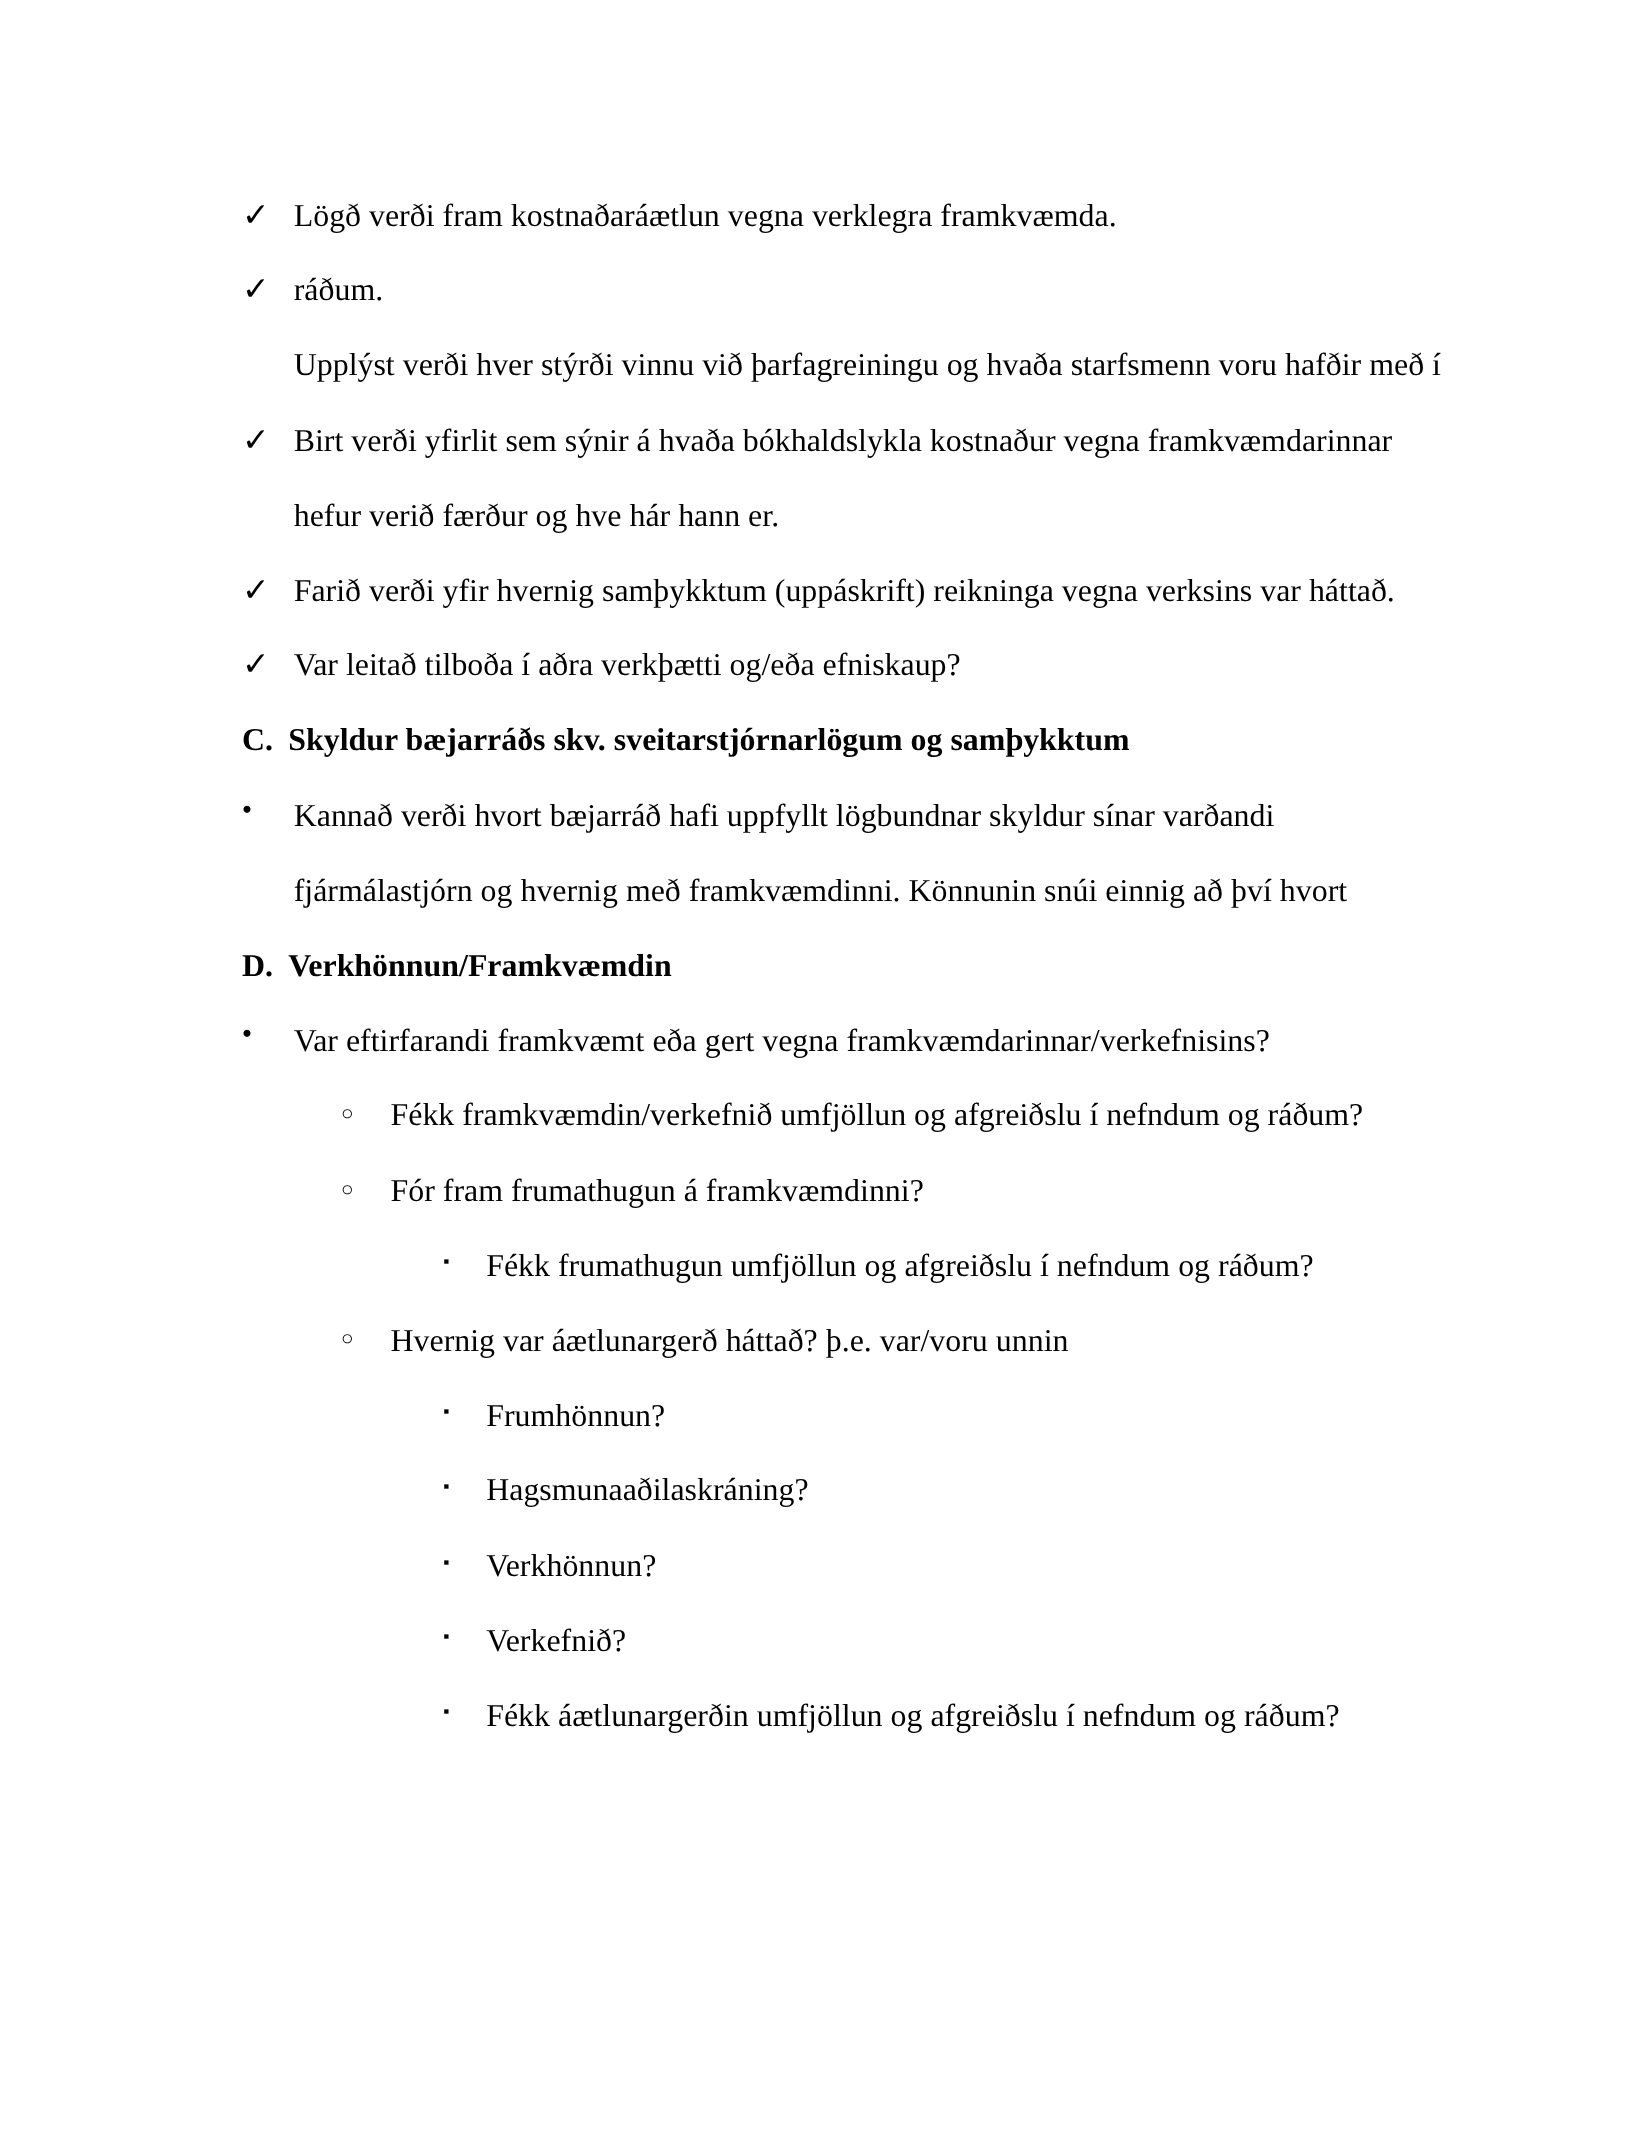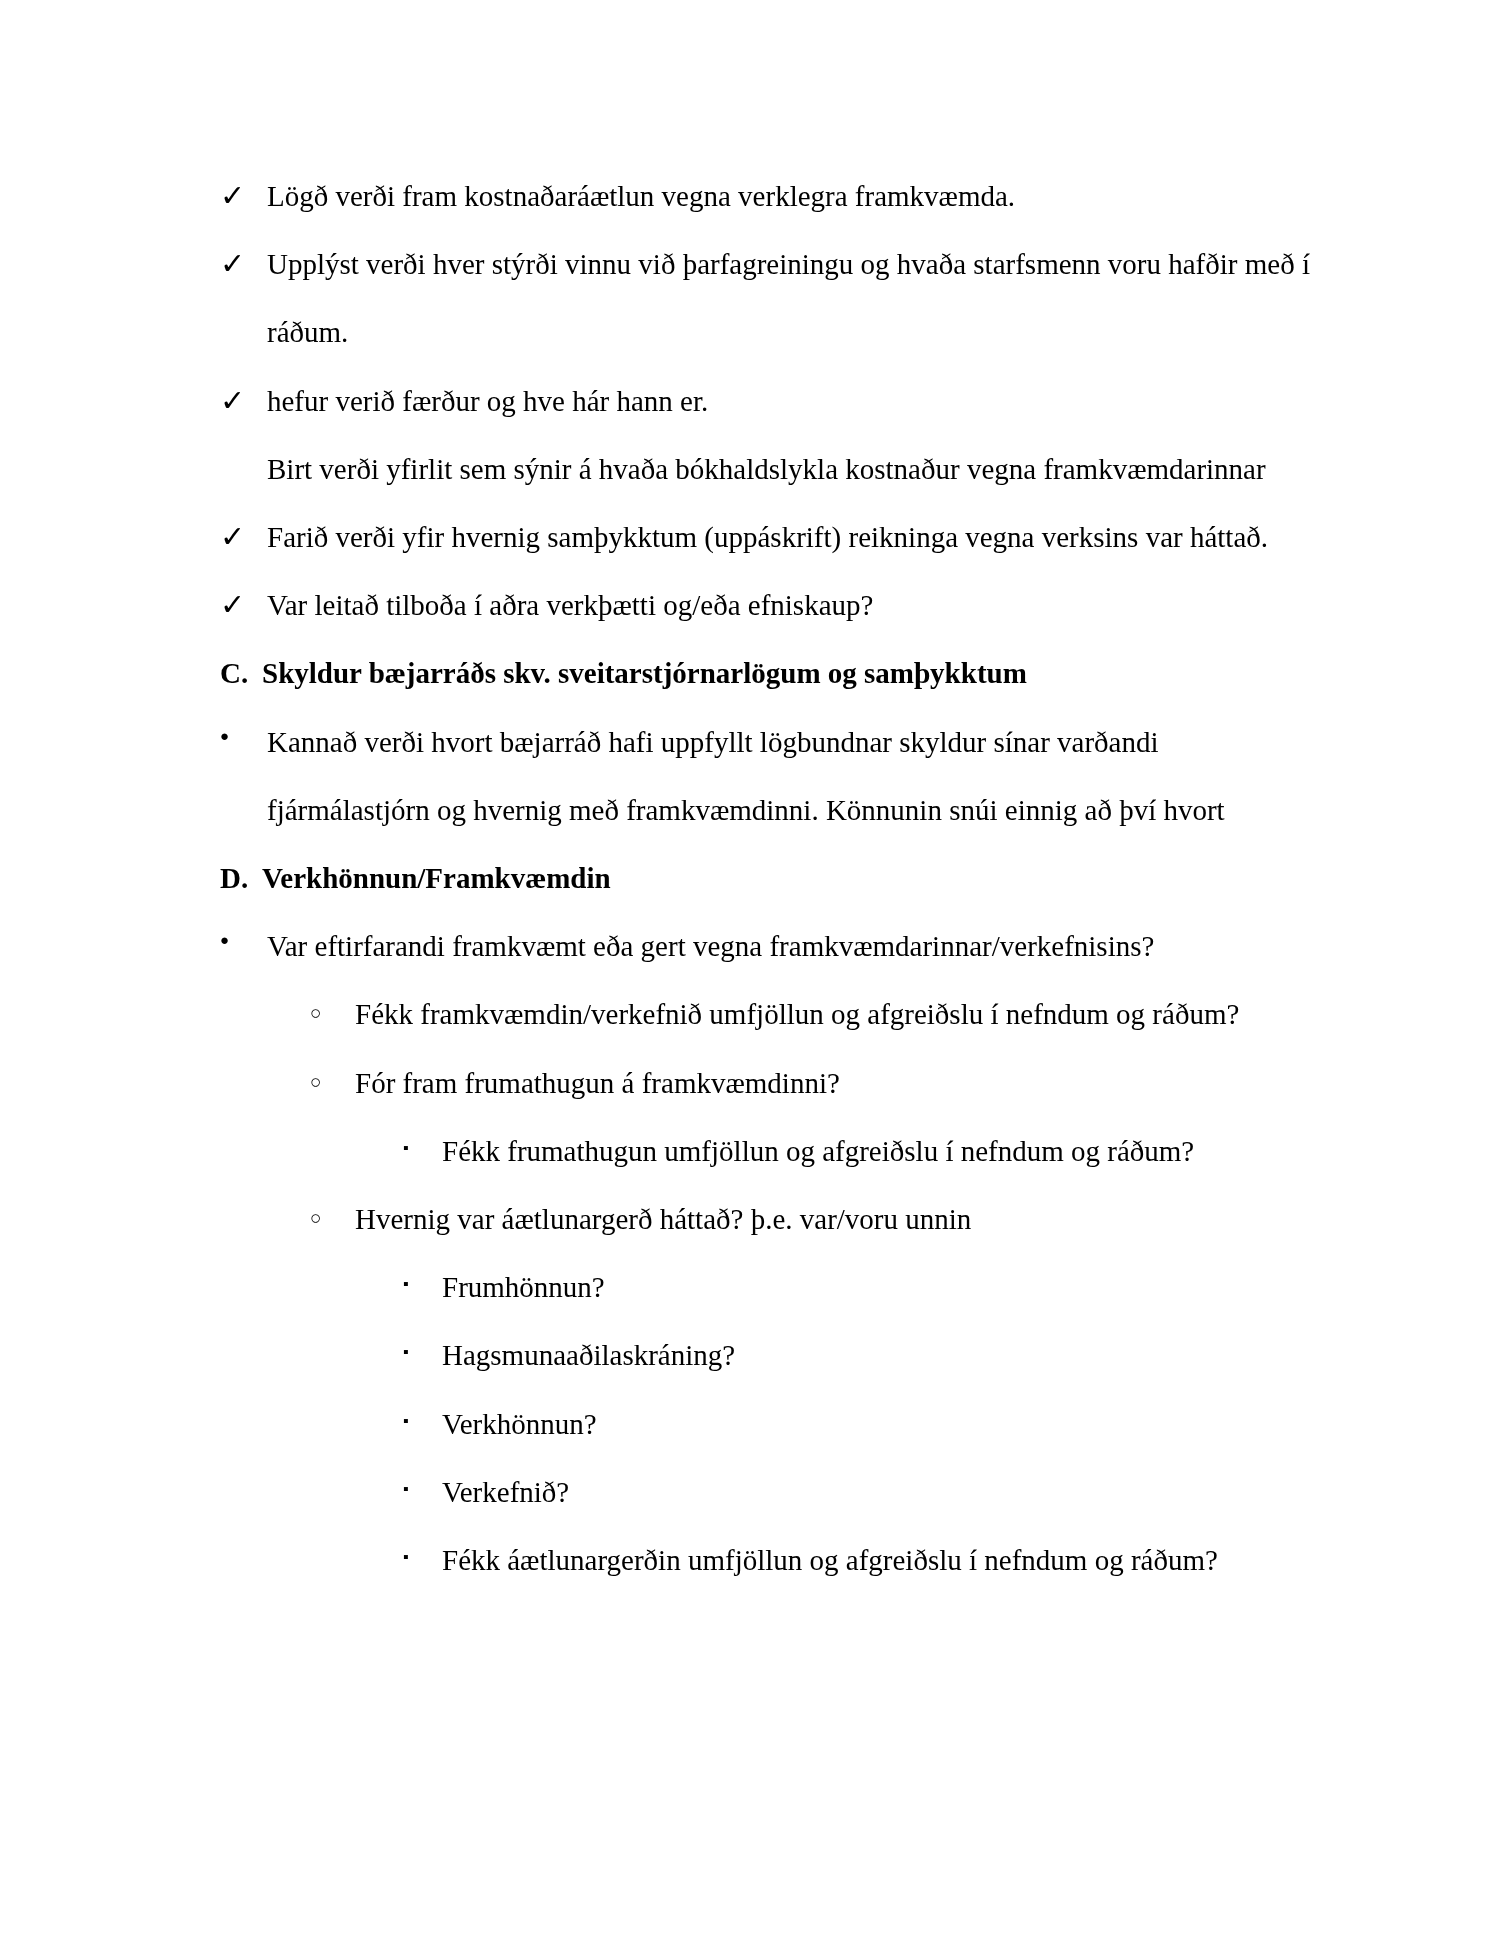--- a/index.html
+++ b/index.html
@@ -56,30 +56,30 @@
     <div class="li lv1">
       <span class="marker mk-check">✓</span>
       <div class="text">
         <div class="line">Lögð verði fram kostnaðaráætlun vegna verklegra framkvæmda.</div>
       </div>
     </div>
 
     <div class="li lv1">
       <span class="marker mk-check">✓</span>
       <div class="text">
+        <div class="line">ráðum.</div>
         <div class="line">Upplýst verði hver stýrði vinnu við þarfagreiningu og hvaða starfsmenn voru hafðir með í</div>
-        <div class="line">ráðum.</div>
       </div>
     </div>
 
     <div class="li lv1">
       <span class="marker mk-check">✓</span>
       <div class="text">
+        <div class="line">Birt verði yfirlit sem sýnir á hvaða bókhaldslykla kostnaður vegna framkvæmdarinnar</div>
         <div class="line">hefur verið færður og hve hár hann er.</div>
-        <div class="line">Birt verði yfirlit sem sýnir á hvaða bókhaldslykla kostnaður vegna framkvæmdarinnar</div>
       </div>
     </div>
 
     <div class="li lv1">
       <span class="marker mk-check">✓</span>
       <div class="text">
         <div class="line">Farið verði yfir hvernig samþykktum (uppáskrift) reikninga vegna verksins var háttað.</div>
       </div>
     </div>
 

